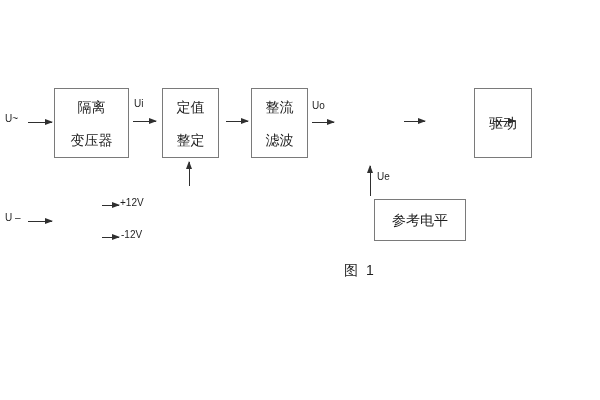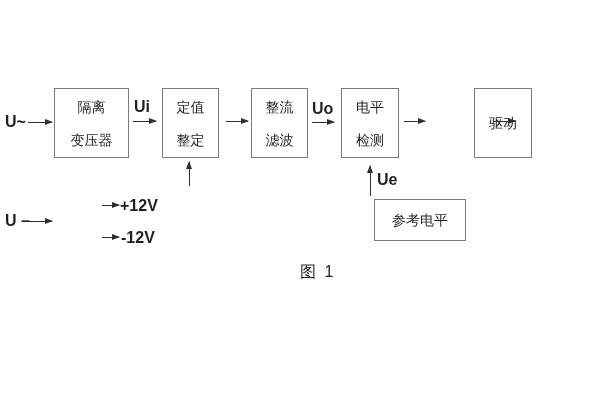--- a/index.html
+++ b/index.html
@@ -28,32 +28,32 @@
     justify-content:center;
     gap:19px;
     font-size:14px;
     line-height:1;
     color:var(--text);
     white-space:nowrap;
   }
   .block.single{gap:0;margin-left:44px;}
   .siglabel{
     position:absolute;
-    font-size:16px;
+    font-size:10px;
     line-height:1;
     color:var(--text);
     white-space:nowrap;
-    font-weight:bold;
   }
   .caption{
     position:absolute;
-    font-size:16px;
+    font-size:14px;
     color:var(--text);
     letter-spacing:2px;
     white-space:nowrap;
+    margin-left:44px;
   }
   .harrow{
     position:absolute;
     height:0;
     border-top:1.5px solid var(--line);
   }
   .harrow::after{
     content:"";
     position:absolute;
     right:-1px;
@@ -92,24 +92,20 @@
   <div class="block" style="left:162px;top:88px;width:57px;height:70px">
     <span>定值</span>
     <span>整定</span>
   </div>
 
   <div class="block" style="left:251px;top:88px;width:57px;height:70px">
     <span>整流</span>
     <span>滤波</span>
   </div>
 
-  <div class="block" style="left:341px;top:88px;width:58px;height:70px">
-    <span>电平</span>
-    <span>检测</span>
-  </div>
 
   <div class="block single" style="left:430px;top:88px;width:58px;height:70px">
     <span>驱动</span>
   </div>
 
 
 
 
   <div class="block single" style="left:330px;top:199px;width:92px;height:42px">
     <span>参考电平</span>

